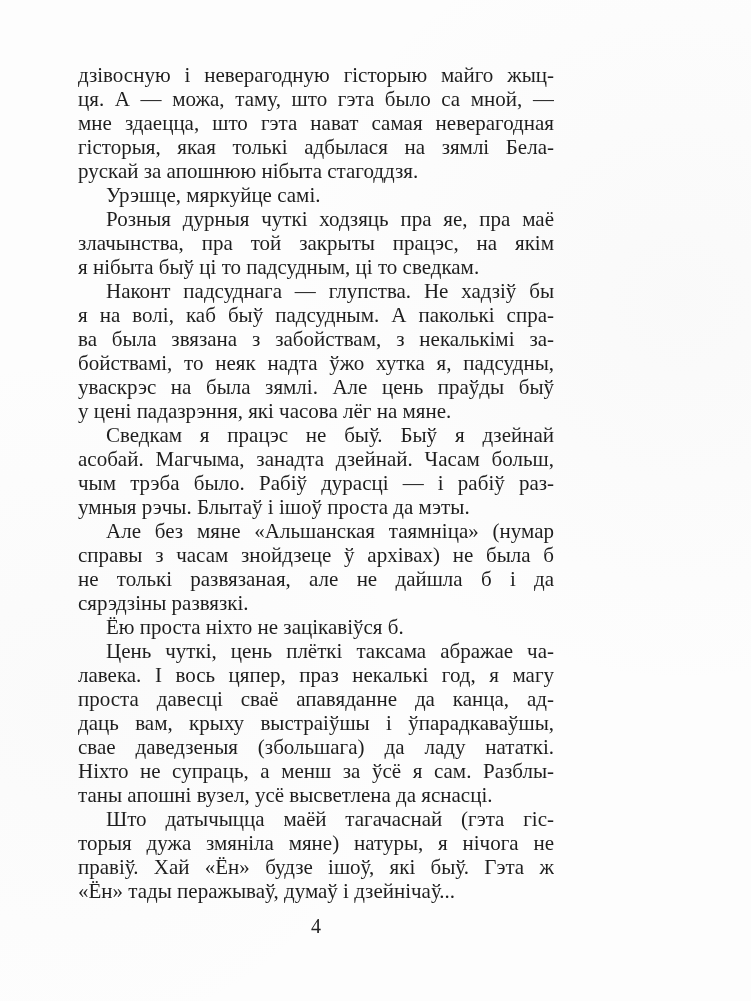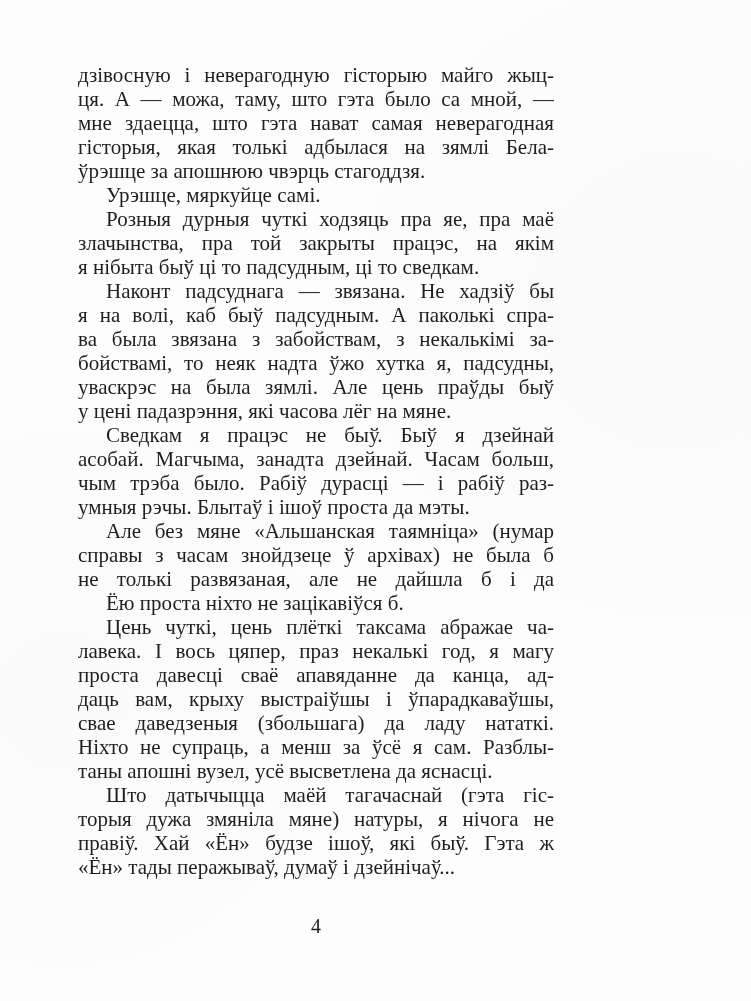--- a/index.html
+++ b/index.html
@@ -59,48 +59,49 @@
 </head>
 <body>
 
 <div class="scan-page">
   <div class="text-block">
       <div class="para">
         <div class="line">дзівосную і неверагодную гісторыю майго жыц-</div>
         <div class="line">ця. А — можа, таму, што гэта было са мной, —</div>
         <div class="line">мне здаецца, што гэта нават самая неверагодная</div>
         <div class="line">гісторыя, якая толькі адбылася на зямлі Бела-</div>
-        <div class="line last">ўрэшце за апошнюю чвэрць стагоддзя.</div>
+        <div class="line last">рускай за апошнюю нібыта стагоддзя.</div>
       </div>
       <div class="para">
         <div class="line last first">Урэшце, мяркуйце самі.</div>
       </div>
       <div class="para">
         <div class="line first">Розныя дурныя чуткі ходзяць пра яе, пра маё</div>
         <div class="line">злачынства, пра той закрыты працэс, на якім</div>
         <div class="line last">я нібыта быў ці то падсудным, ці то сведкам.</div>
       </div>
       <div class="para">
-        <div class="line first">Наконт падсуднага — звязана. Не хадзіў бы</div>
+        <div class="line first">Наконт падсуднага — глупства. Не хадзіў бы</div>
         <div class="line">я на волі, каб быў падсудным. А паколькі спра-</div>
         <div class="line">ва была звязана з забойствам, з некалькімі за-</div>
         <div class="line">бойствамі, то неяк надта ўжо хутка я, падсудны,</div>
         <div class="line">уваскрэс на была зямлі. Але цень праўды быў</div>
         <div class="line last">у цені падазрэння, які часова лёг на мяне.</div>
       </div>
       <div class="para">
         <div class="line first">Сведкам я працэс не быў. Быў я дзейнай</div>
         <div class="line">асобай. Магчыма, занадта дзейнай. Часам больш,</div>
         <div class="line">чым трэба было. Рабіў дурасці — і рабіў раз-</div>
         <div class="line last">умныя рэчы. Блытаў і ішоў проста да мэты.</div>
       </div>
       <div class="para">
         <div class="line first">Але без мяне «Альшанская таямніца» (нумар</div>
         <div class="line">справы з часам знойдзеце ў архівах) не была б</div>
         <div class="line">не толькі развязаная, але не дайшла б і да</div>
+        <div class="line last">сярэдзіны развязкі.</div>
       </div>
       <div class="para">
         <div class="line last first">Ёю проста ніхто не зацікавіўся б.</div>
       </div>
       <div class="para">
         <div class="line first">Цень чуткі, цень плёткі таксама абражае ча-</div>
         <div class="line">лавека. І вось цяпер, праз некалькі год, я магу</div>
         <div class="line">проста давесці сваё апавяданне да канца, ад-</div>
         <div class="line">даць вам, крыху выстраіўшы і ўпарадкаваўшы,</div>
         <div class="line">свае даведзеныя (збольшага) да ладу нататкі.</div>

